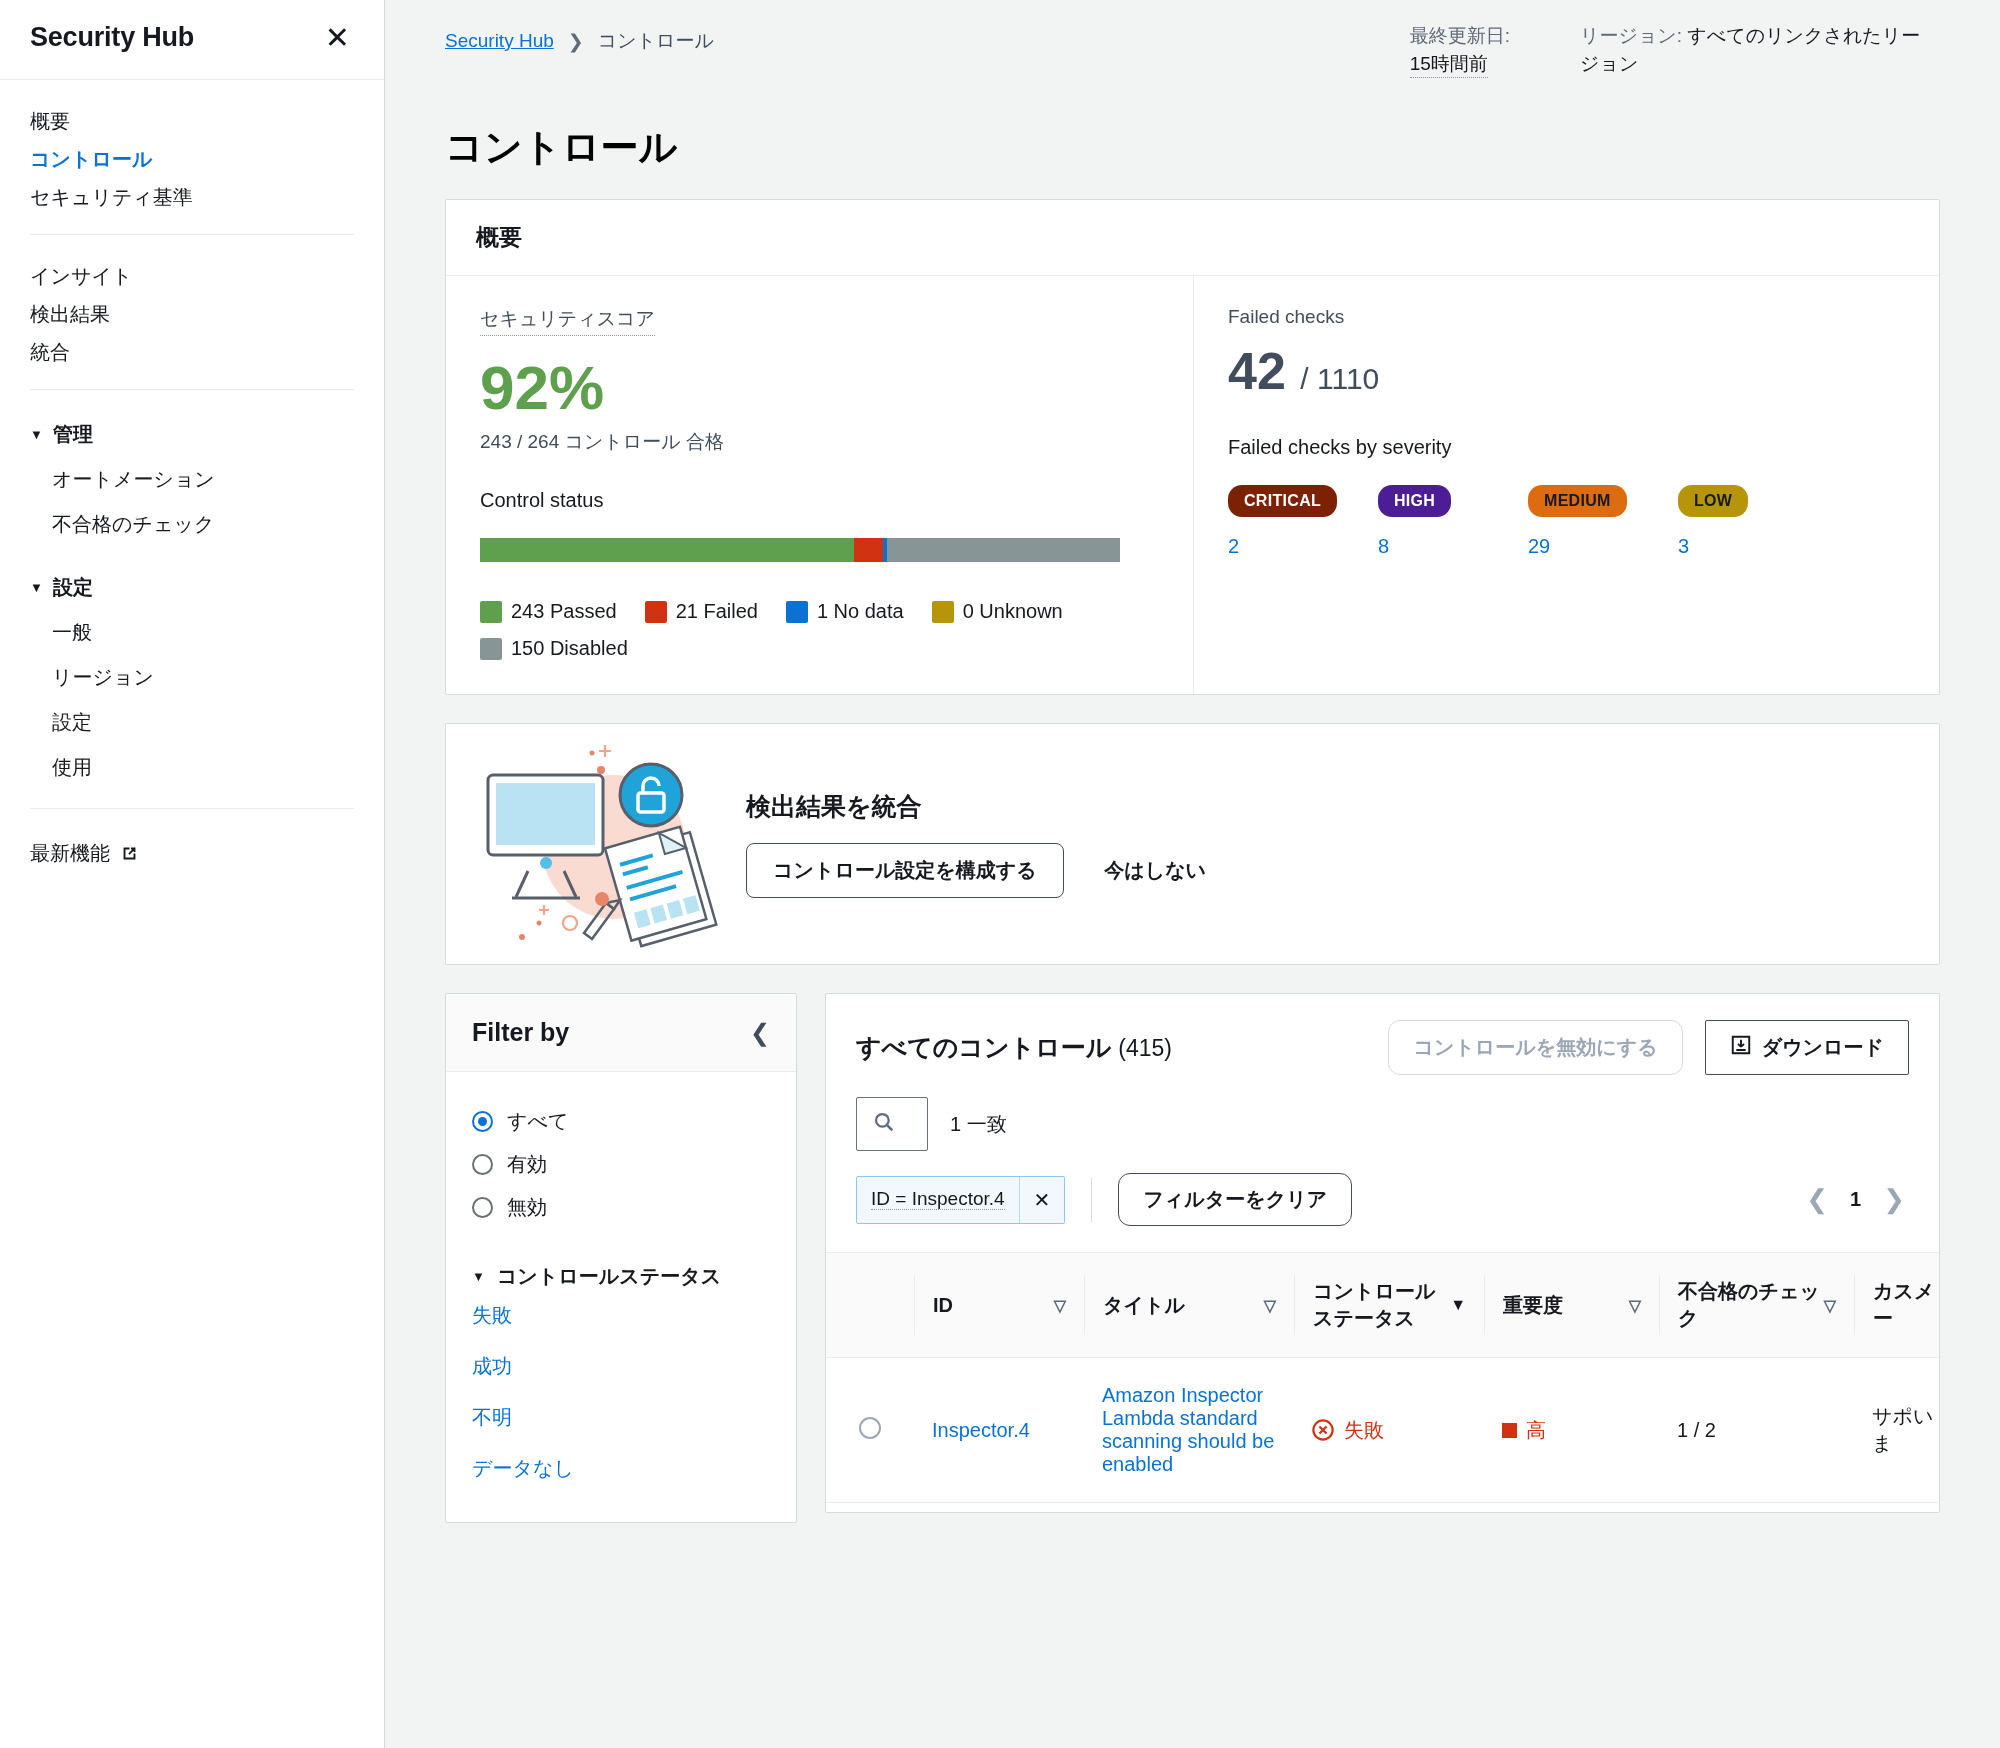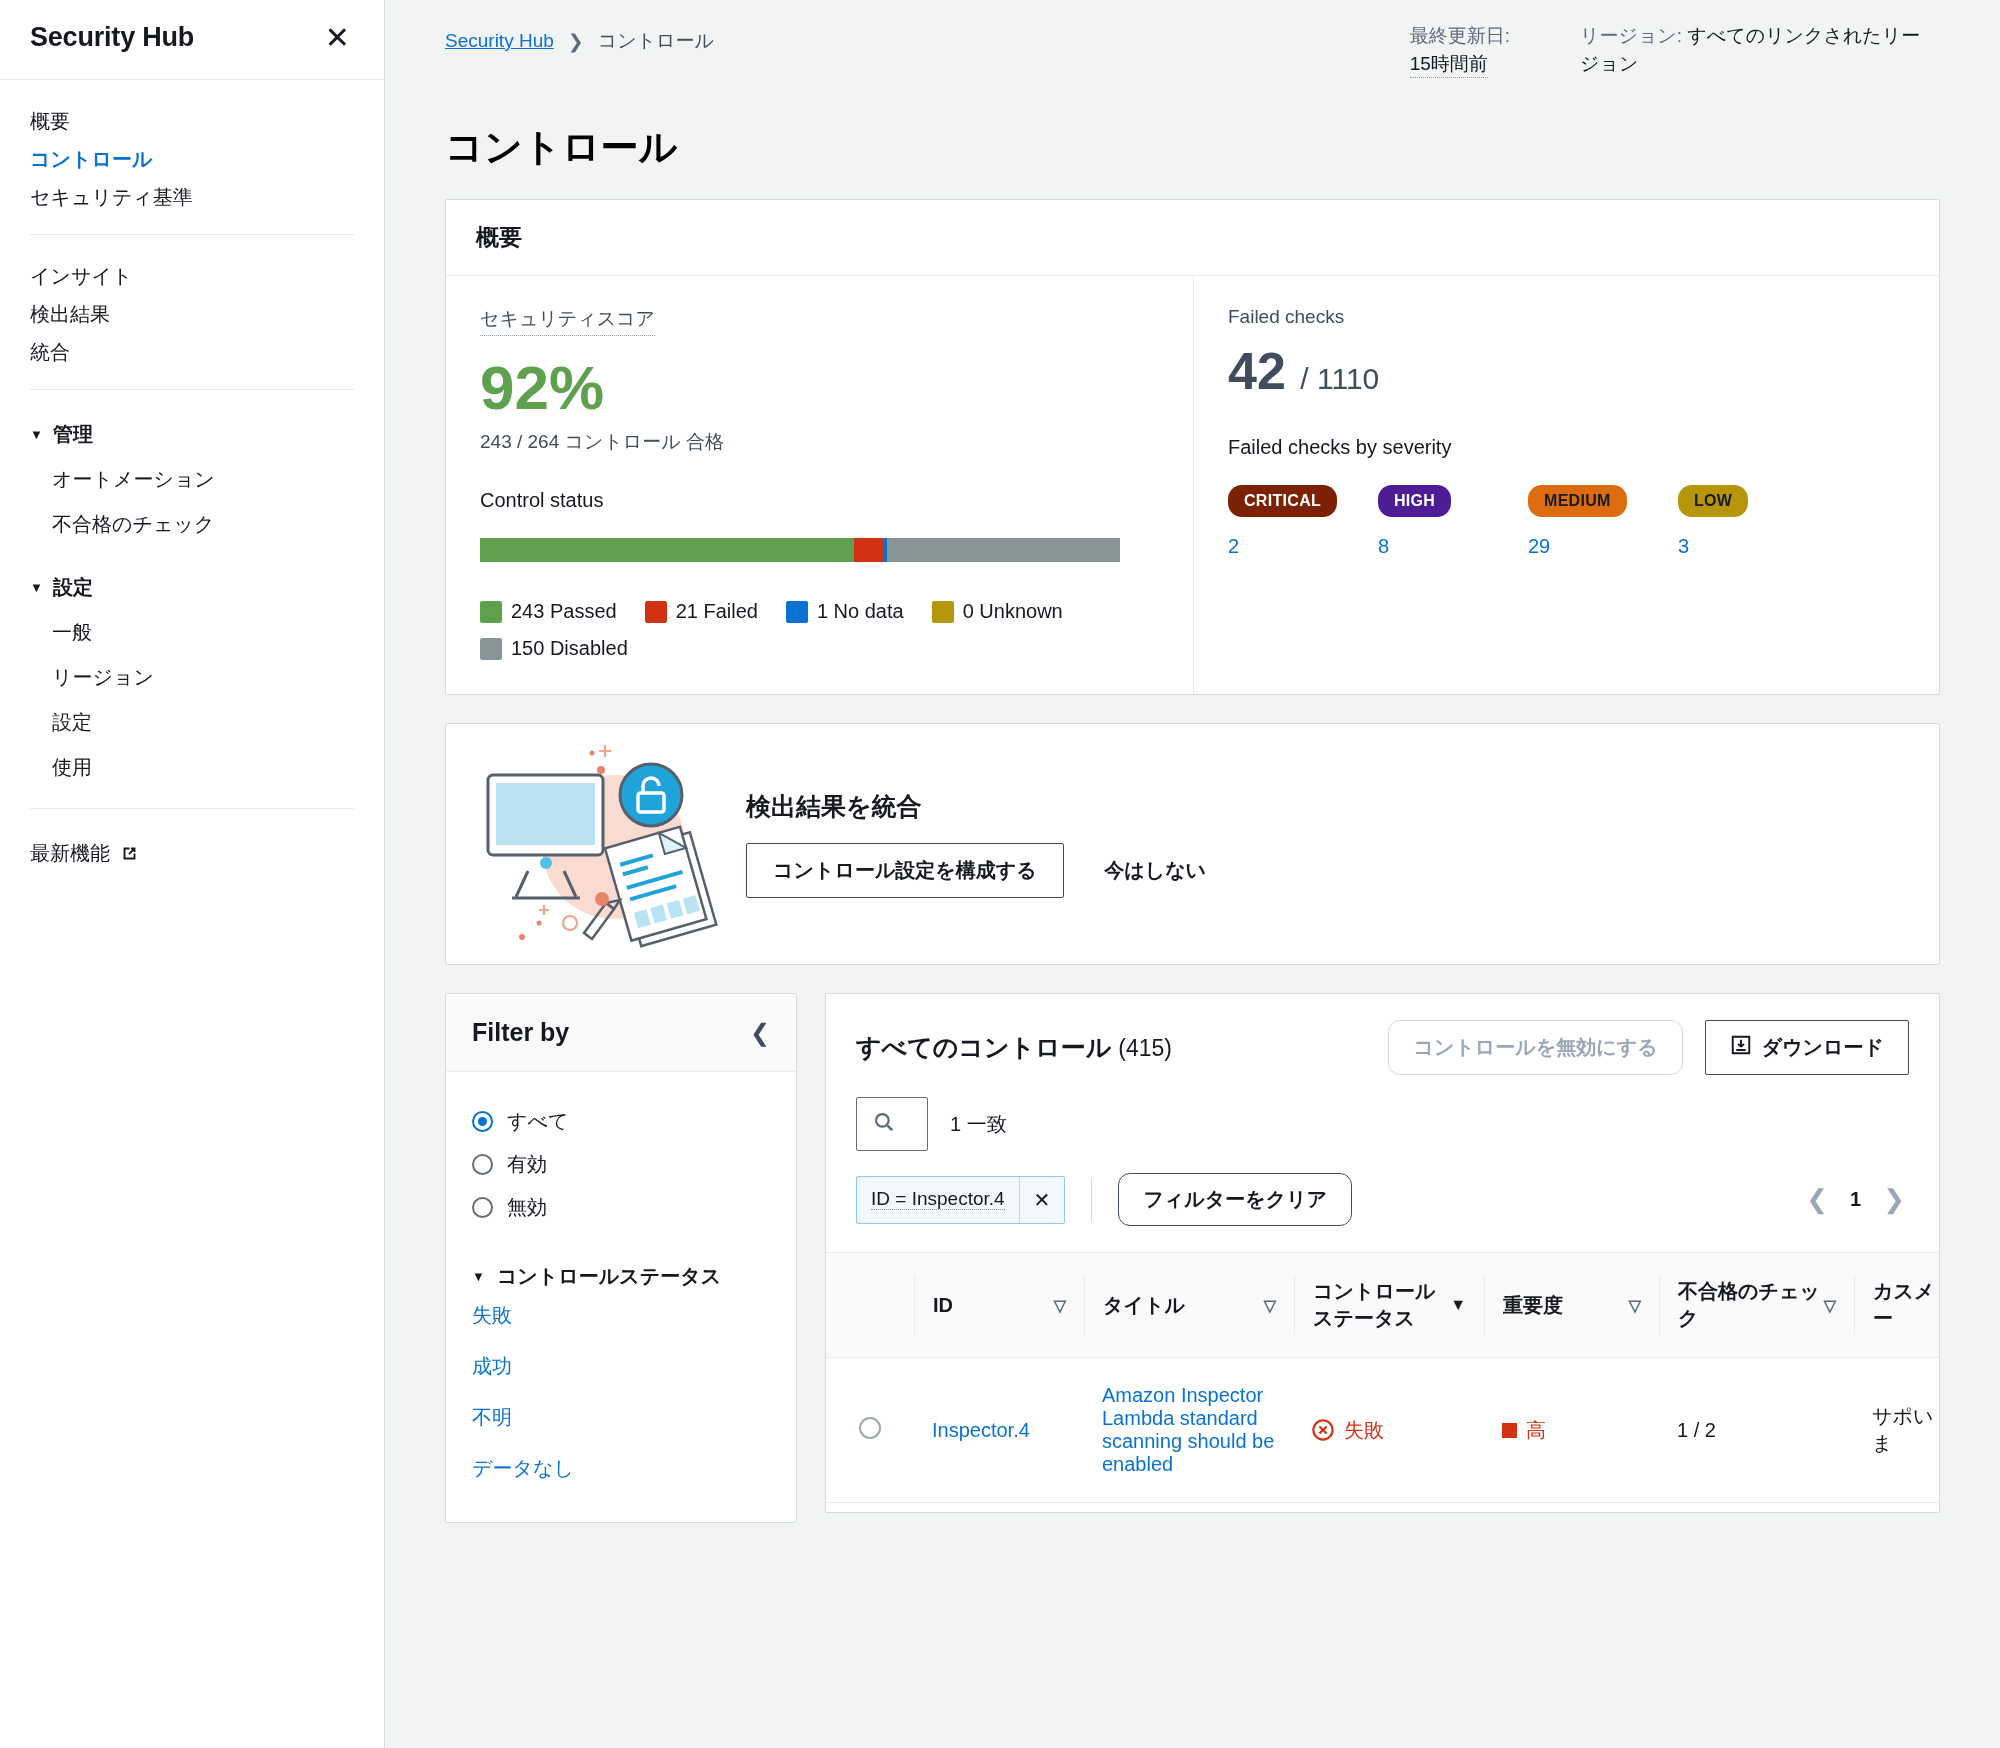--- a/index.html
+++ b/index.html
@@ -102,21 +102,21 @@
 
   
   .banner { display:flex; align-items:center; padding:10px 0; min-height:240px; }
   .banner-img { flex:0 0 300px; display:flex; align-items:center; justify-content:center; }
   .banner-txt { flex:1 1 auto; padding:26px 60px 26px 0; }
   .banner-txt h3 { margin:0 0 20px 0; font-size:25px; font-weight:bold; }
   .banner-txt p { margin:0 0 24px 0; font-size:20px; line-height:1.55; color:#16191f; max-width:1130px; }
   .btn {
     display:inline-block; border:1px solid #414d5c; background:#fff;
     color:#16191f; font-size:20px; font-weight:bold; padding:13px 26px;
-    border-radius:2px; cursor:pointer;
+    border-radius:8px; cursor:pointer;
   }
   .linkbtn { color:#16191f; font-size:20px; font-weight:bold; margin-left:36px; cursor:pointer; }
 
   
   .bottom { display:flex; gap:28px; margin:0 60px; align-items:flex-start; }
   .filterpanel {
     flex:0 0 352px; background:#fff; border:1px solid #d5dbdb; border-radius:2px;
     min-height:520px;
   }
   .fp-head {

